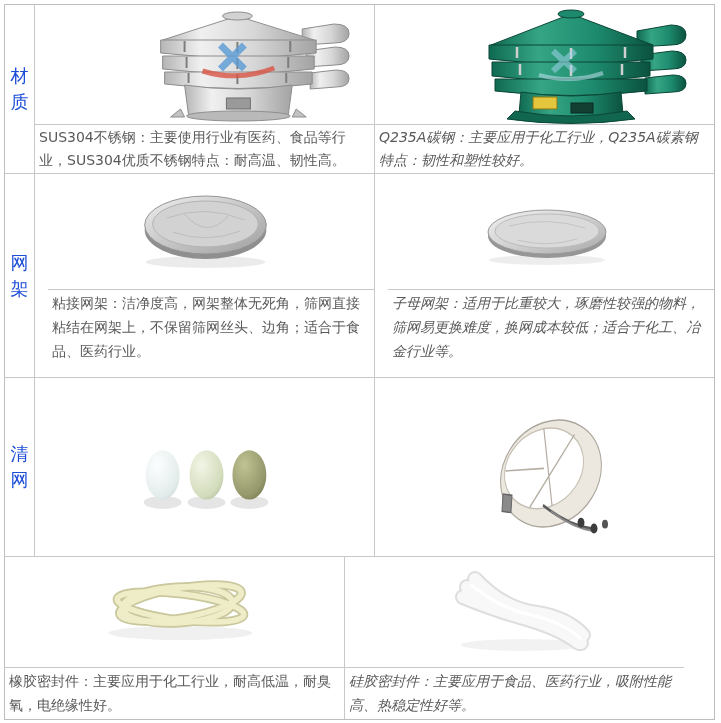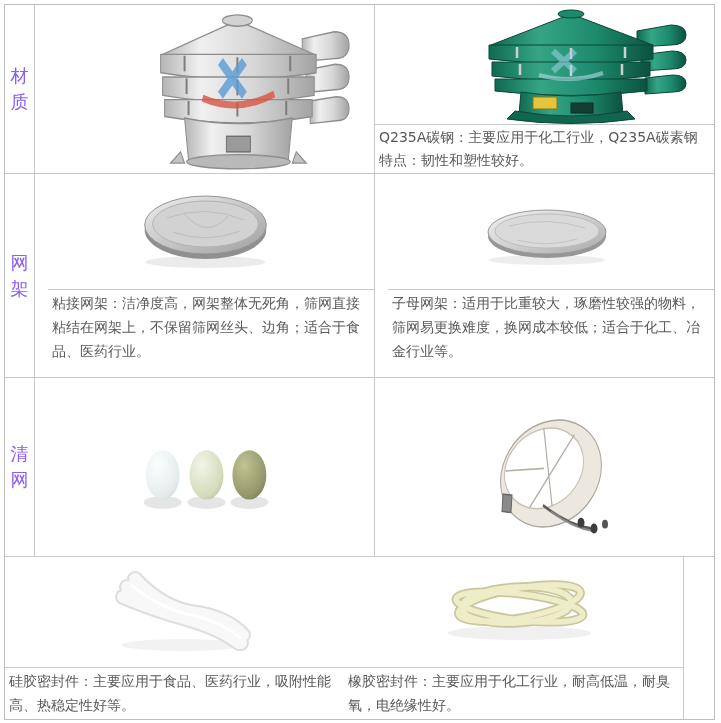--- a/index.html
+++ b/index.html
@@ -10,32 +10,32 @@
   }
   .tbl{
     position:absolute;left:4px;top:4px;width:711px;height:716px;
     border:1px solid #bdbdbd;box-sizing:border-box;background:#fff;
   }
   .row{display:flex;border-bottom:1px solid #c8c8c8;box-sizing:border-box;}
   .row:last-child{border-bottom:none;}
   .label-cell{
     width:30px;box-sizing:border-box;border-right:1px solid #c8c8c8;
     display:flex;align-items:center;justify-content:center;
-    font-size:18px;color:#8b5cf6;background:#fff;
+    font-size:18px;color:#1d4ed8;background:#fff;
   }
   .label-cell span{
     display:block;width:20px;word-break:break-all;text-align:center;
     line-height:26px;letter-spacing:0;
   }
   .cell{
     box-sizing:border-box;border-right:1px solid #c8c8c8;
     display:flex;flex-direction:column;background:#fff;
   }
   .cell.c1{width:340px;}
-  .cell.c2{width:339px;border-right:none;}
+  .cell.c2{width:339px;border-right:none;font-style:italic;}
   .img-area{flex:1 1 auto;position:relative;overflow:hidden;background:#fff;}
   .img-area svg{position:absolute;left:0;top:0;width:100%;height:100%;}
   .txt-area{
     box-sizing:border-box;border-top:1px solid #c8c8c8;
     padding:1px 4px 0 4px;font-size:14px;line-height:24px;color:#595959;
     overflow:hidden;
   }
   .r1{height:169px;} .r1 .txt-area{height:49px;line-height:23px;}
   .r2{height:204px;} .r2 .txt-area{height:88px;margin-left:13px;}
   .r3{height:179px;} .r3 .txt-area{height:55px;}
@@ -92,20 +92,21 @@
             <g opacity="0.8">
               <path d="M186,40 l24,24 m0,-24 l-24,24" stroke="#5a9bd6" stroke-width="7" fill="none"></path>
               <path d="M168,66 q36,11 72,-3" stroke="#d95545" stroke-width="5" fill="none"></path>
             </g>
             <path d="M150,80 q54,8 108,0 l-4,30 q-50,7 -100,0 z" fill="url(#gss)" stroke="#8d8d8d"></path>
             <ellipse cx="204" cy="111" rx="52" ry="5" fill="#b9b9b9" stroke="#8d8d8d"></ellipse>
             <rect x="192" y="93" width="24" height="11" fill="#9a9a9a" stroke="#6f6f6f"></rect>
             <path d="M146,104 l-10,8 h14 z M262,104 l10,8 h-14 z" fill="#c2c2c2" stroke="#8d8d8d"></path>
           </svg>
         </div>
+        <div class="txt-area">SUS304不锈钢：主要使用行业有医药、食品等行业，SUS304优质不锈钢特点：耐高温、韧性高。</div>
       </div>
       <div class="cell c2">
         <div class="img-area">
           <svg viewBox="0 0 339 119" preserveAspectRatio="none">
             <defs>
               <linearGradient id="ggr" x1="0" y1="0" x2="1" y2="0">
                 <stop offset="0" stop-color="#0f6a52"></stop>
                   <stop offset="0.3" stop-color="#35a585"></stop>
                 <stop offset="0.65" stop-color="#1d8a6d"></stop>
                   <stop offset="1" stop-color="#0b523f"></stop>
@@ -235,47 +236,47 @@
             <path d="M176,92 q22,12 44,14" stroke="#8a8a8a" stroke-width="1.5" fill="none"></path>
             <circle cx="206" cy="100" r="3.5" fill="#3c3c3c"></circle>
             <circle cx="219" cy="104" r="3.5" fill="#3c3c3c"></circle>
             <circle cx="230" cy="101" r="3" fill="#555555"></circle>
           </svg>
         </div>
       </div>
     </div>
 
     <div class="row r4">
+      <div class="cell c1">
+        <div class="img-area">
+          <svg viewBox="0 0 340 110" preserveAspectRatio="none">
+            <ellipse cx="176" cy="76" rx="72" ry="7" fill="#000000" opacity="0.06"></ellipse>
+            <g>
+              <ellipse cx="176" cy="46" rx="62" ry="15" transform="rotate(-10 176 46)" class="cord-u"></ellipse>
+              <ellipse cx="176" cy="50" rx="64" ry="13" transform="rotate(7 176 50)" class="cord-u"></ellipse>
+              <ellipse cx="173" cy="48" rx="55" ry="18" transform="rotate(-3 173 48)" class="cord-u"></ellipse>
+              <ellipse cx="176" cy="46" rx="62" ry="15" transform="rotate(-10 176 46)" class="cord-o"></ellipse>
+              <ellipse cx="176" cy="50" rx="64" ry="13" transform="rotate(7 176 50)" class="cord-o"></ellipse>
+              <ellipse cx="173" cy="48" rx="55" ry="18" transform="rotate(-3 173 48)" class="cord-o"></ellipse>
+            </g>
+          </svg>
+        </div>
+        <div class="txt-area">橡胶密封件：主要应用于化工行业，耐高低温，耐臭氧，电绝缘性好。</div>
+      </div>
       <div class="cell c2">
         <div class="img-area">
           <svg viewBox="0 0 339 110" preserveAspectRatio="none">
             <ellipse cx="178" cy="88" rx="62" ry="6" fill="#000000" opacity="0.05"></ellipse>
             <path d="M122,30 q30,24 58,30 q36,8 56,26" class="sil-u"></path>
             <path d="M130,22 q28,30 62,34 q30,5 46,22" class="sil-u"></path>
             <path d="M118,40 q34,14 64,22 q34,10 52,24" class="sil-u"></path>
             <path d="M122,30 q30,24 58,30 q36,8 56,26" class="sil-o"></path>
             <path d="M130,22 q28,30 62,34 q30,5 46,22" class="sil-o"></path>
             <path d="M118,40 q34,14 64,22 q34,10 52,24" class="sil-o"></path>
             <path d="M126,28 q30,24 60,30 q32,7 50,24" stroke="#ffffff" stroke-width="3" fill="none"></path>
           </svg>
         </div>
         <div class="txt-area">硅胶密封件：主要应用于食品、医药行业，吸附性能高、热稳定性好等。</div>
       </div>
-      <div class="cell c1">
-        <div class="img-area">
-          <svg viewBox="0 0 340 110" preserveAspectRatio="none">
-            <ellipse cx="176" cy="76" rx="72" ry="7" fill="#000000" opacity="0.06"></ellipse>
-            <g>
-              <ellipse cx="176" cy="46" rx="62" ry="15" transform="rotate(-10 176 46)" class="cord-u"></ellipse>
-              <ellipse cx="176" cy="50" rx="64" ry="13" transform="rotate(7 176 50)" class="cord-u"></ellipse>
-              <ellipse cx="173" cy="48" rx="55" ry="18" transform="rotate(-3 173 48)" class="cord-u"></ellipse>
-              <ellipse cx="176" cy="46" rx="62" ry="15" transform="rotate(-10 176 46)" class="cord-o"></ellipse>
-              <ellipse cx="176" cy="50" rx="64" ry="13" transform="rotate(7 176 50)" class="cord-o"></ellipse>
-              <ellipse cx="173" cy="48" rx="55" ry="18" transform="rotate(-3 173 48)" class="cord-o"></ellipse>
-            </g>
-          </svg>
-        </div>
-        <div class="txt-area">橡胶密封件：主要应用于化工行业，耐高低温，耐臭氧，电绝缘性好。</div>
-      </div>
     </div>
 
   </div>
 </div>
 
 </body></html>

